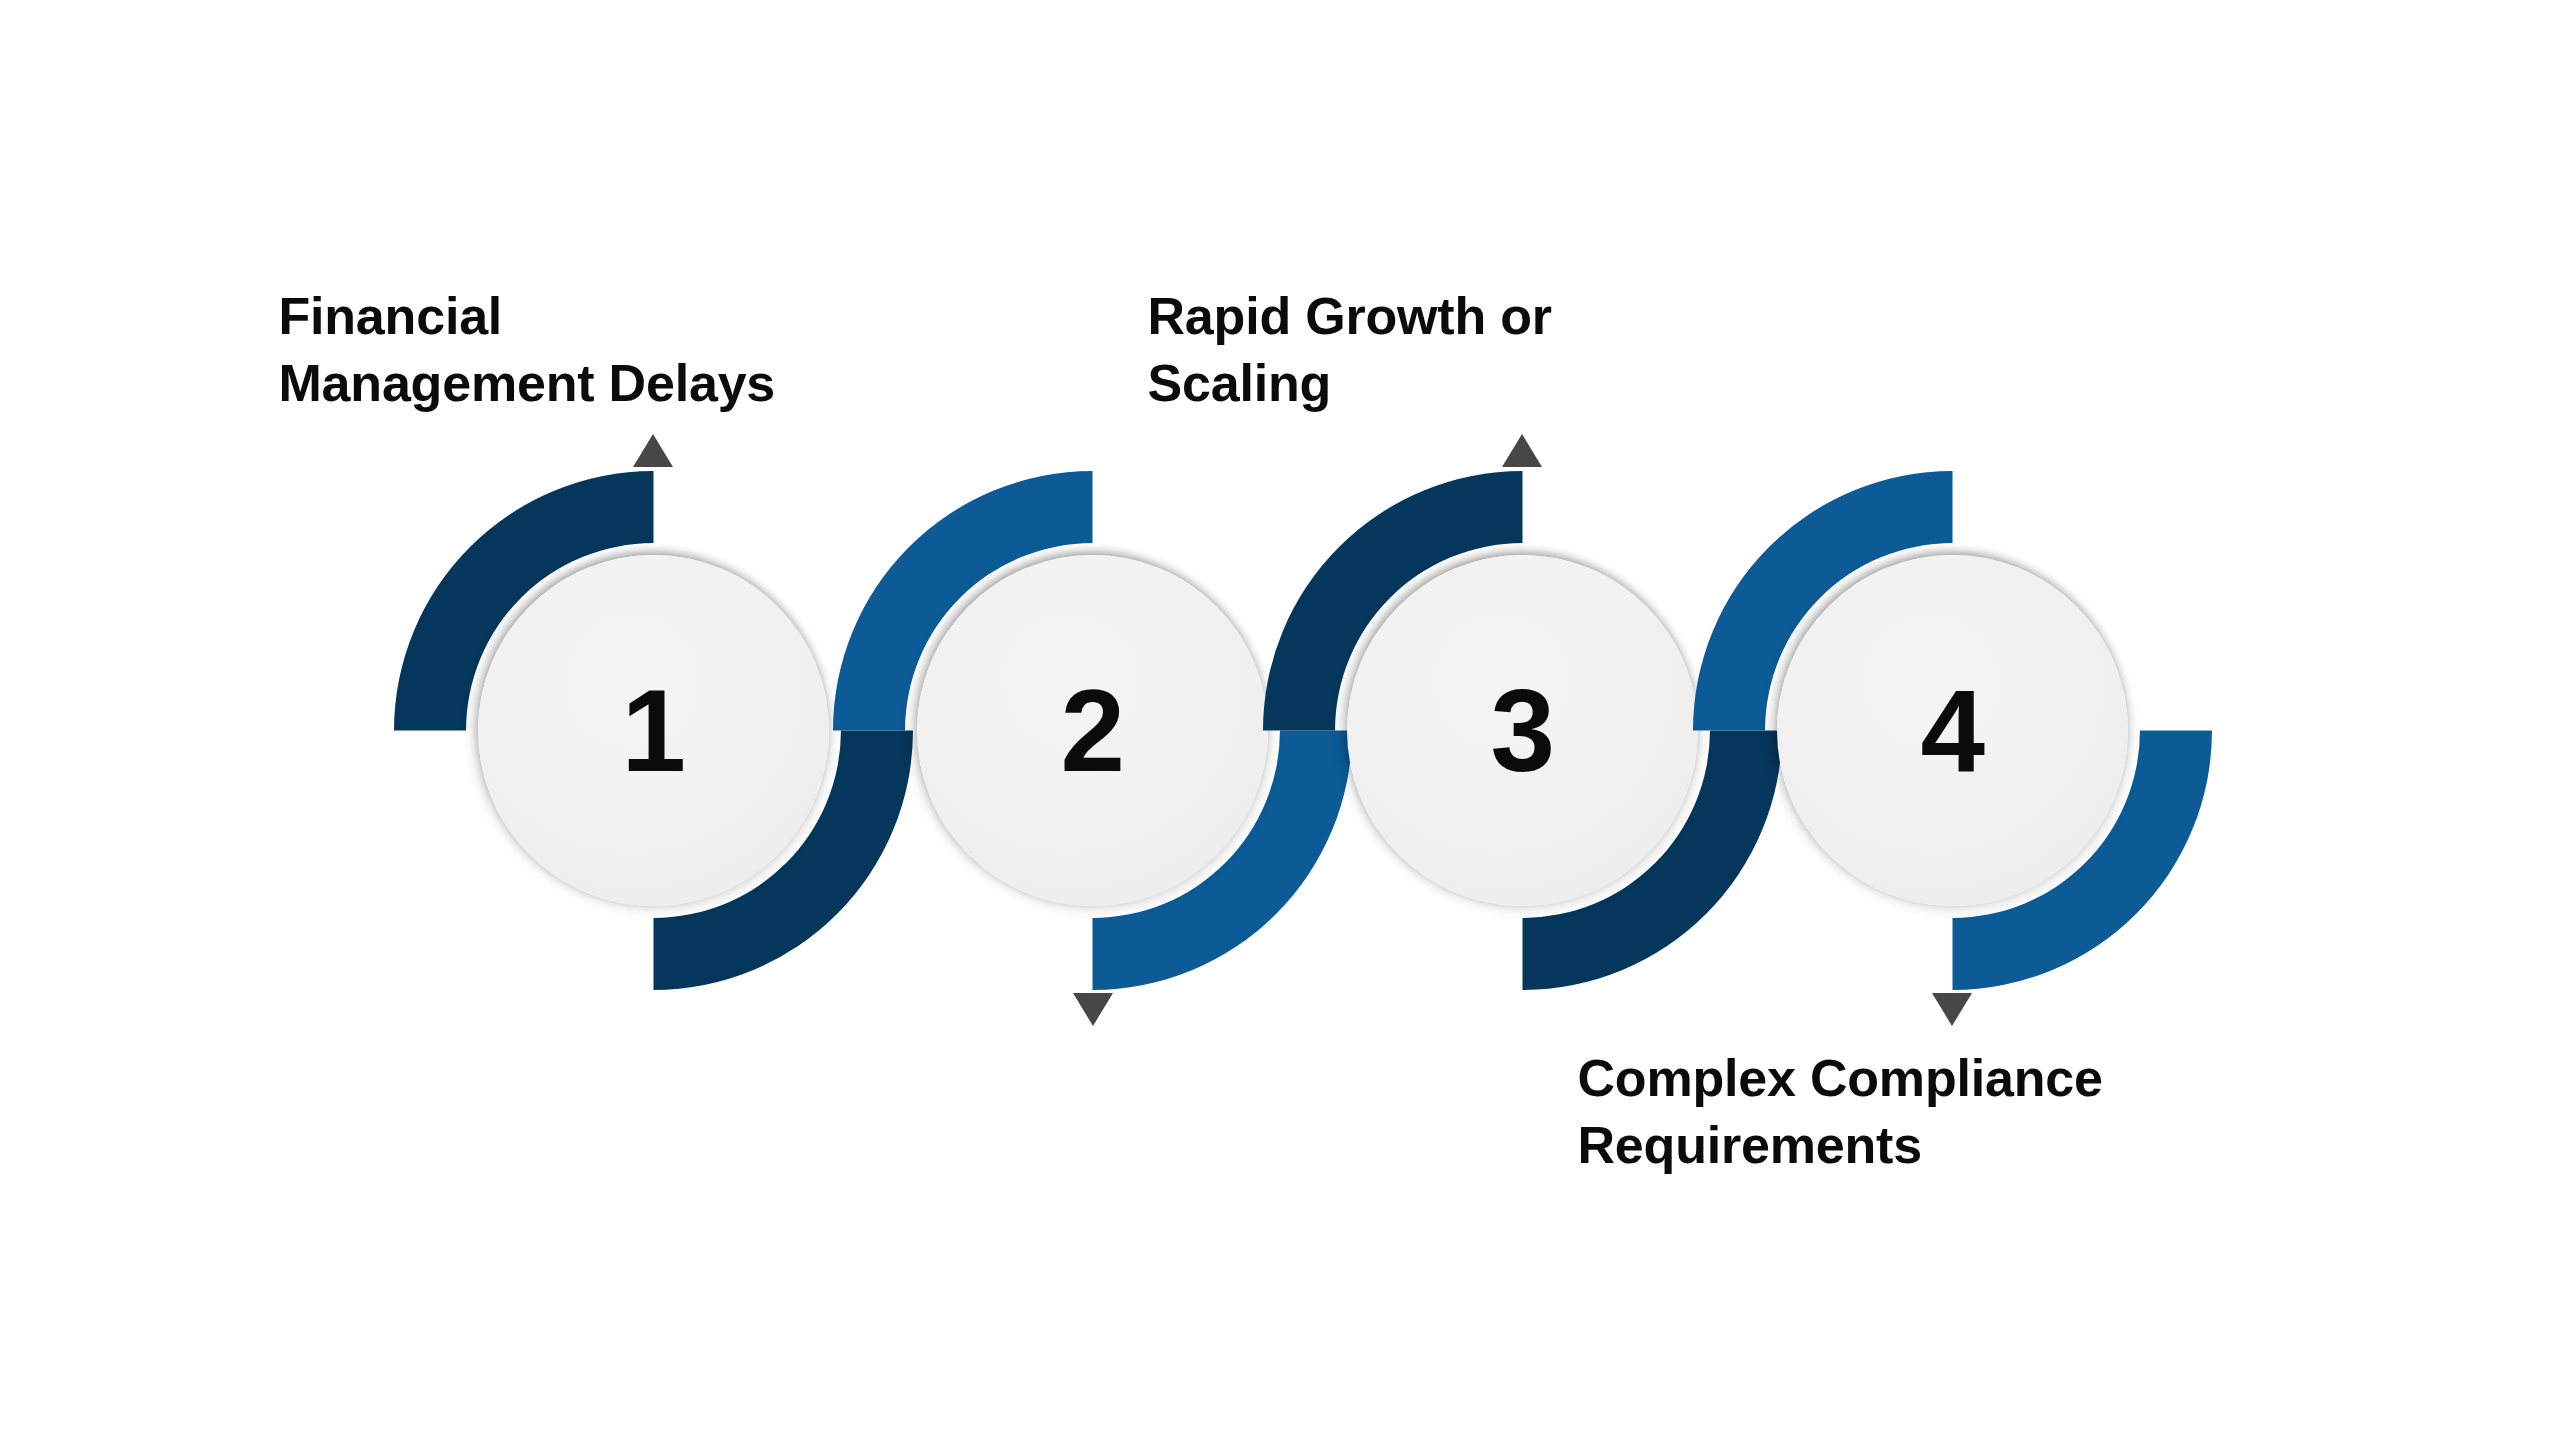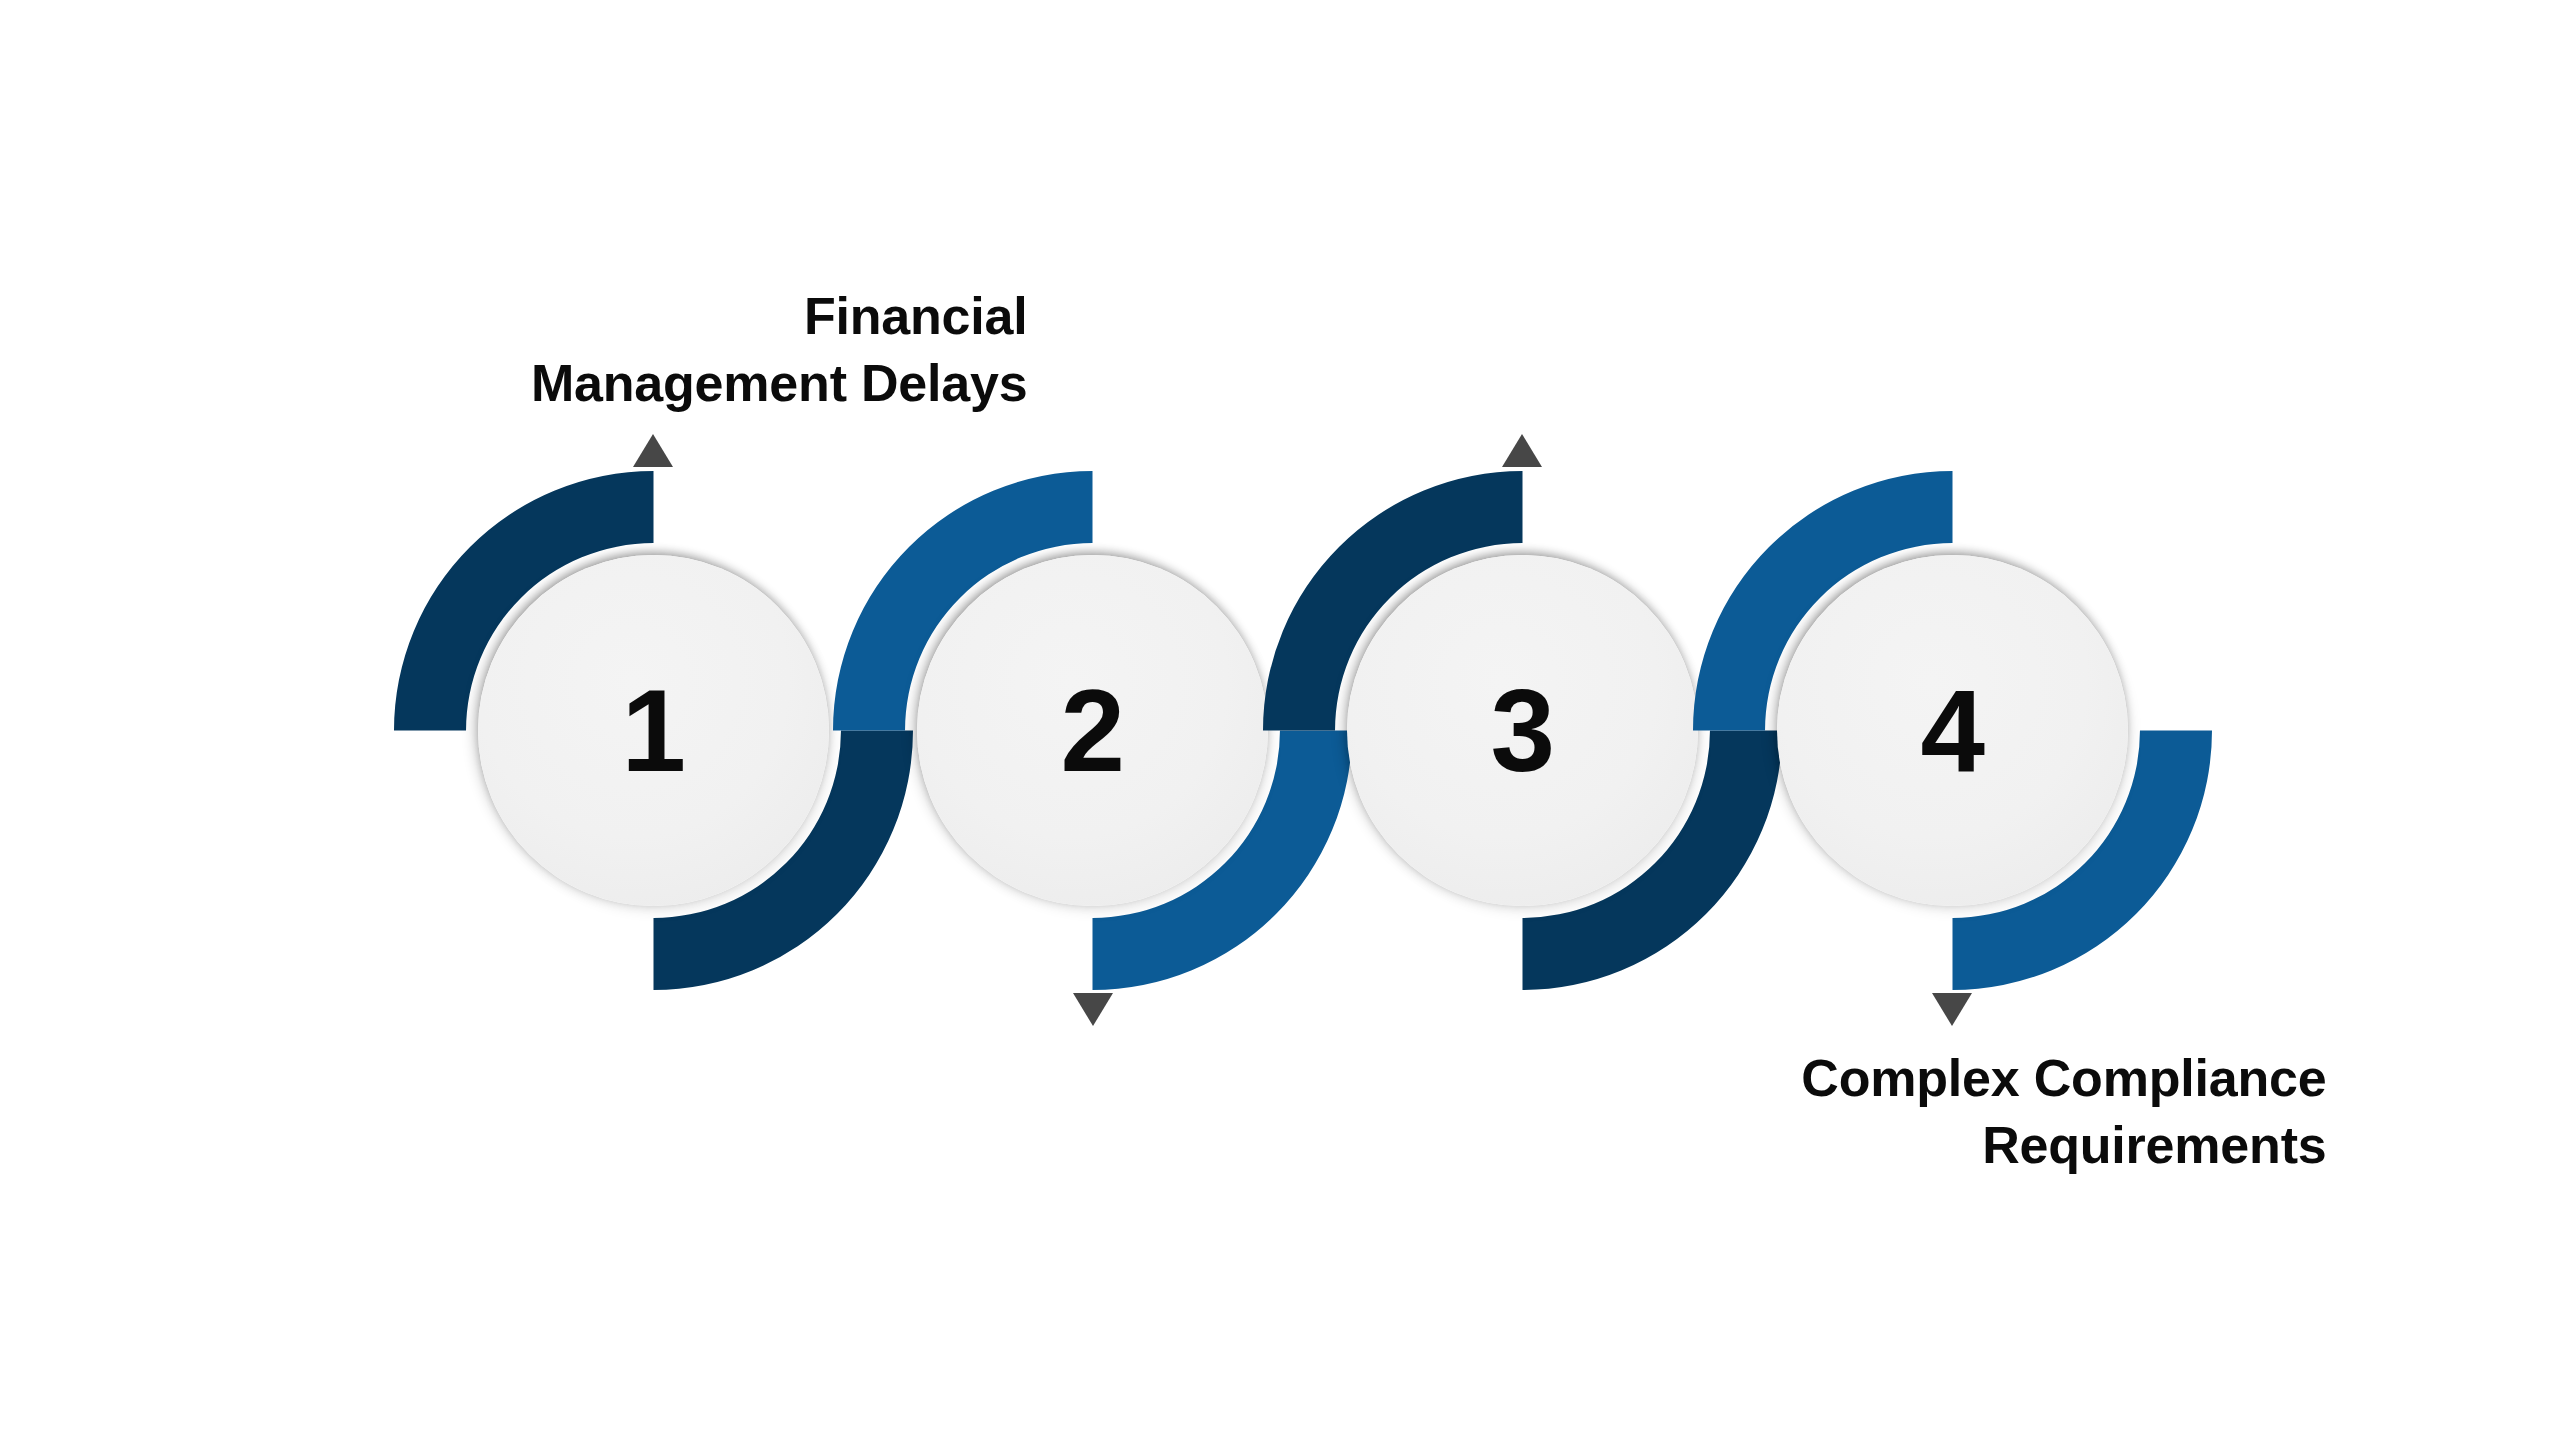--- a/index.html
+++ b/index.html
@@ -78,21 +78,21 @@
   .pointer.up {
     border-bottom: 33px solid #474747;
   }
   .pointer.down {
     border-top: 33px solid #474747;
   }
 
   
   .caption {
     position: absolute;
-    text-align: right;
+    text-align: left;
     font-size: 52px;
     font-weight: 700;
     line-height: 1.28;
     color: #0b0b0b;
     letter-spacing: -0.2px;
     white-space: pre-line;
     user-select: none;
   }
   .caption.above { transform: translate(-50%, -100%); }
   .caption.below { transform: translate(-50%, 0); }
@@ -126,20 +126,22 @@
     <div class="node" style="left: 1522px; top: 730px;">
       <svg class="ring" width="519" height="519" viewBox="0 0 526 526" aria-hidden="true">
             <path d="M 263 0 A 263 263 0 0 0 0 263 L 73 263 A 190 190 0 0 1 263 73 Z" fill="#05375c"></path>
             <path d="M 526 263 A 263 263 0 0 1 263 526 L 263 453 A 190 190 0 0 0 453 263 Z" fill="#05375c"></path>
           </svg>
       <div class="disc">
         <span class="disc-number">3</span>
       </div>
     </div>
     <div class="pointer up" style="left: 1502px; top: 434px;"></div>
+    <div class="caption above" style="left: 1522px; top: 416px; width: 749px;">Rapid Growth or
+Scaling</div>
     <div class="node" style="left: 1952px; top: 730px;">
       <svg class="ring" width="519" height="519" viewBox="0 0 526 526" aria-hidden="true">
             <path d="M 263 0 A 263 263 0 0 0 0 263 L 73 263 A 190 190 0 0 1 263 73 Z" fill="#0c5b96"></path>
             <path d="M 526 263 A 263 263 0 0 1 263 526 L 263 453 A 190 190 0 0 0 453 263 Z" fill="#0c5b96"></path>
           </svg>
       <div class="disc">
         <span class="disc-number">4</span>
       </div>
     </div>
     <div class="pointer down" style="left: 1932px; top: 993px;"></div>

